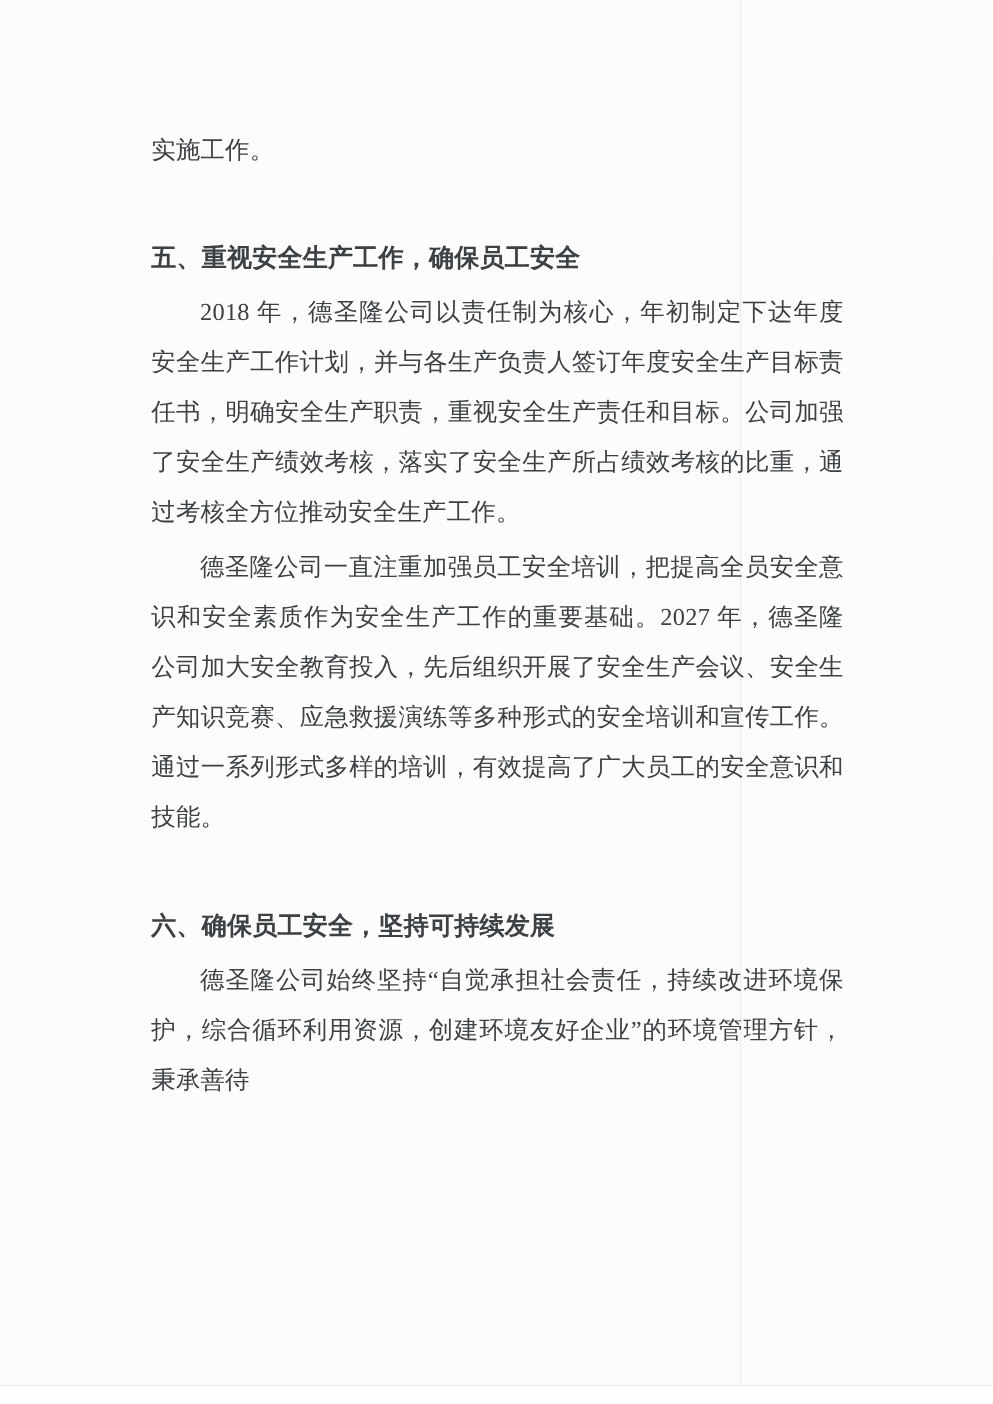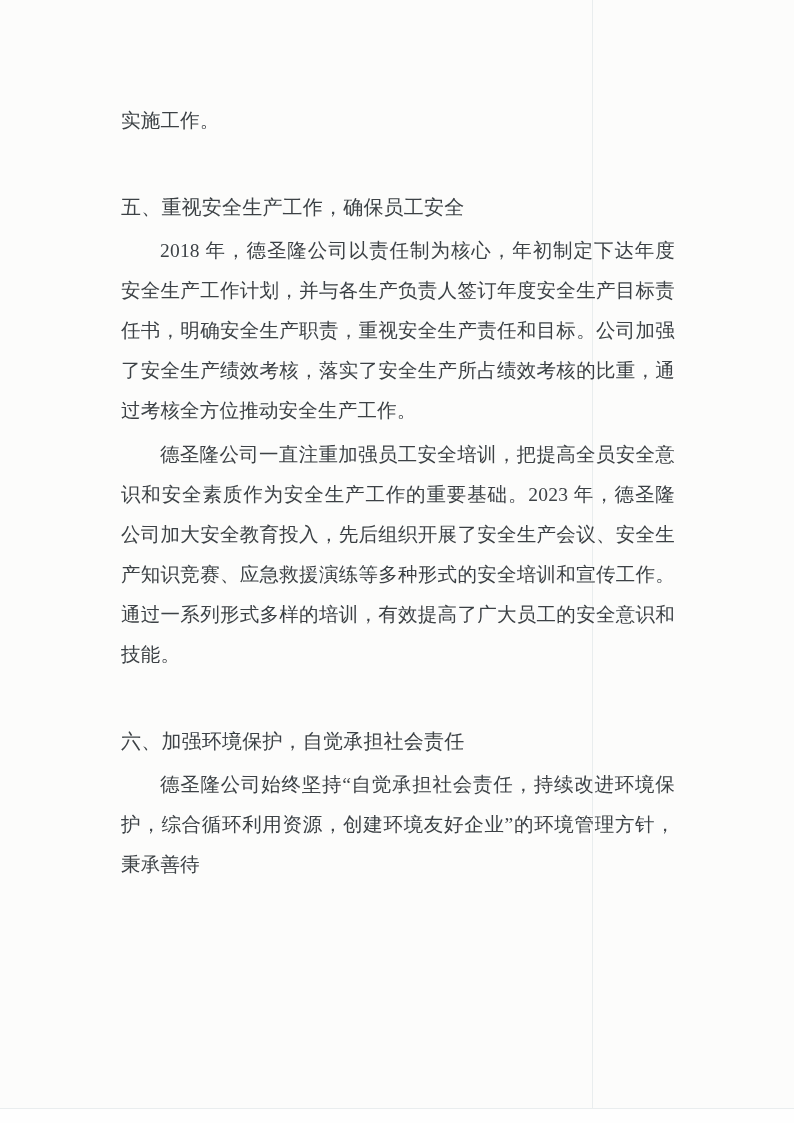--- a/index.html
+++ b/index.html
@@ -61,21 +61,21 @@
   }
   .para.continuation {
     margin: 0;
     text-indent: 0;
   }
   .para.indent {
     text-indent: 2em;
   }
   .section-heading {
     font-size: 20px;
-    font-weight: normal;
+    font-weight: bold;
     color: #3c4145;
     margin: 46px 0 0 0;
     line-height: 40px;
     text-align: left;
   }
 </style>
 </head>
 <body>
 
 <div class="page">
@@ -86,20 +86,20 @@
 
   <main class="page-content">
 
     <p class="para continuation">实施工作。</p>
 
     <h2 class="section-heading">五、重视安全生产工作，确保员工安全</h2>
 
 
     <p class="para indent">2018 年，德圣隆公司以责任制为核心，年初制定下达年度安全生产工作计划，并与各生产负责人签订年度安全生产目标责任书，明确安全生产职责，重视安全生产责任和目标。公司加强了安全生产绩效考核，落实了安全生产所占绩效考核的比重，通过考核全方位推动安全生产工作。</p>
 
-    <p class="para indent">德圣隆公司一直注重加强员工安全培训，把提高全员安全意识和安全素质作为安全生产工作的重要基础。2023 年，德圣隆公司加大安全教育投入，先后组织开展了安全生产会议、安全生产知识竞赛、应急救援演练等多种形式的安全培训和宣传工作。通过一系列形式多样的培训，有效提高了广大员工的安全意识和技能。</p>
+    <p class="para indent">德圣隆公司一直注重加强员工安全培训，把提高全员安全意识和安全素质作为安全生产工作的重要基础。2027 年，德圣隆公司加大安全教育投入，先后组织开展了安全生产会议、安全生产知识竞赛、应急救援演练等多种形式的安全培训和宣传工作。通过一系列形式多样的培训，有效提高了广大员工的安全意识和技能。</p>
 
-    <h2 class="section-heading">六、加强环境保护，自觉承担社会责任</h2>
+    <h2 class="section-heading">六、确保员工安全，坚持可持续发展</h2>
 
     <p class="para indent">德圣隆公司始终坚持“自觉承担社会责任，持续改进环境保护，综合循环利用资源，创建环境友好企业”的环境管理方针，秉承善待</p>
 
   </main>
 </div>
 
 </body></html>

